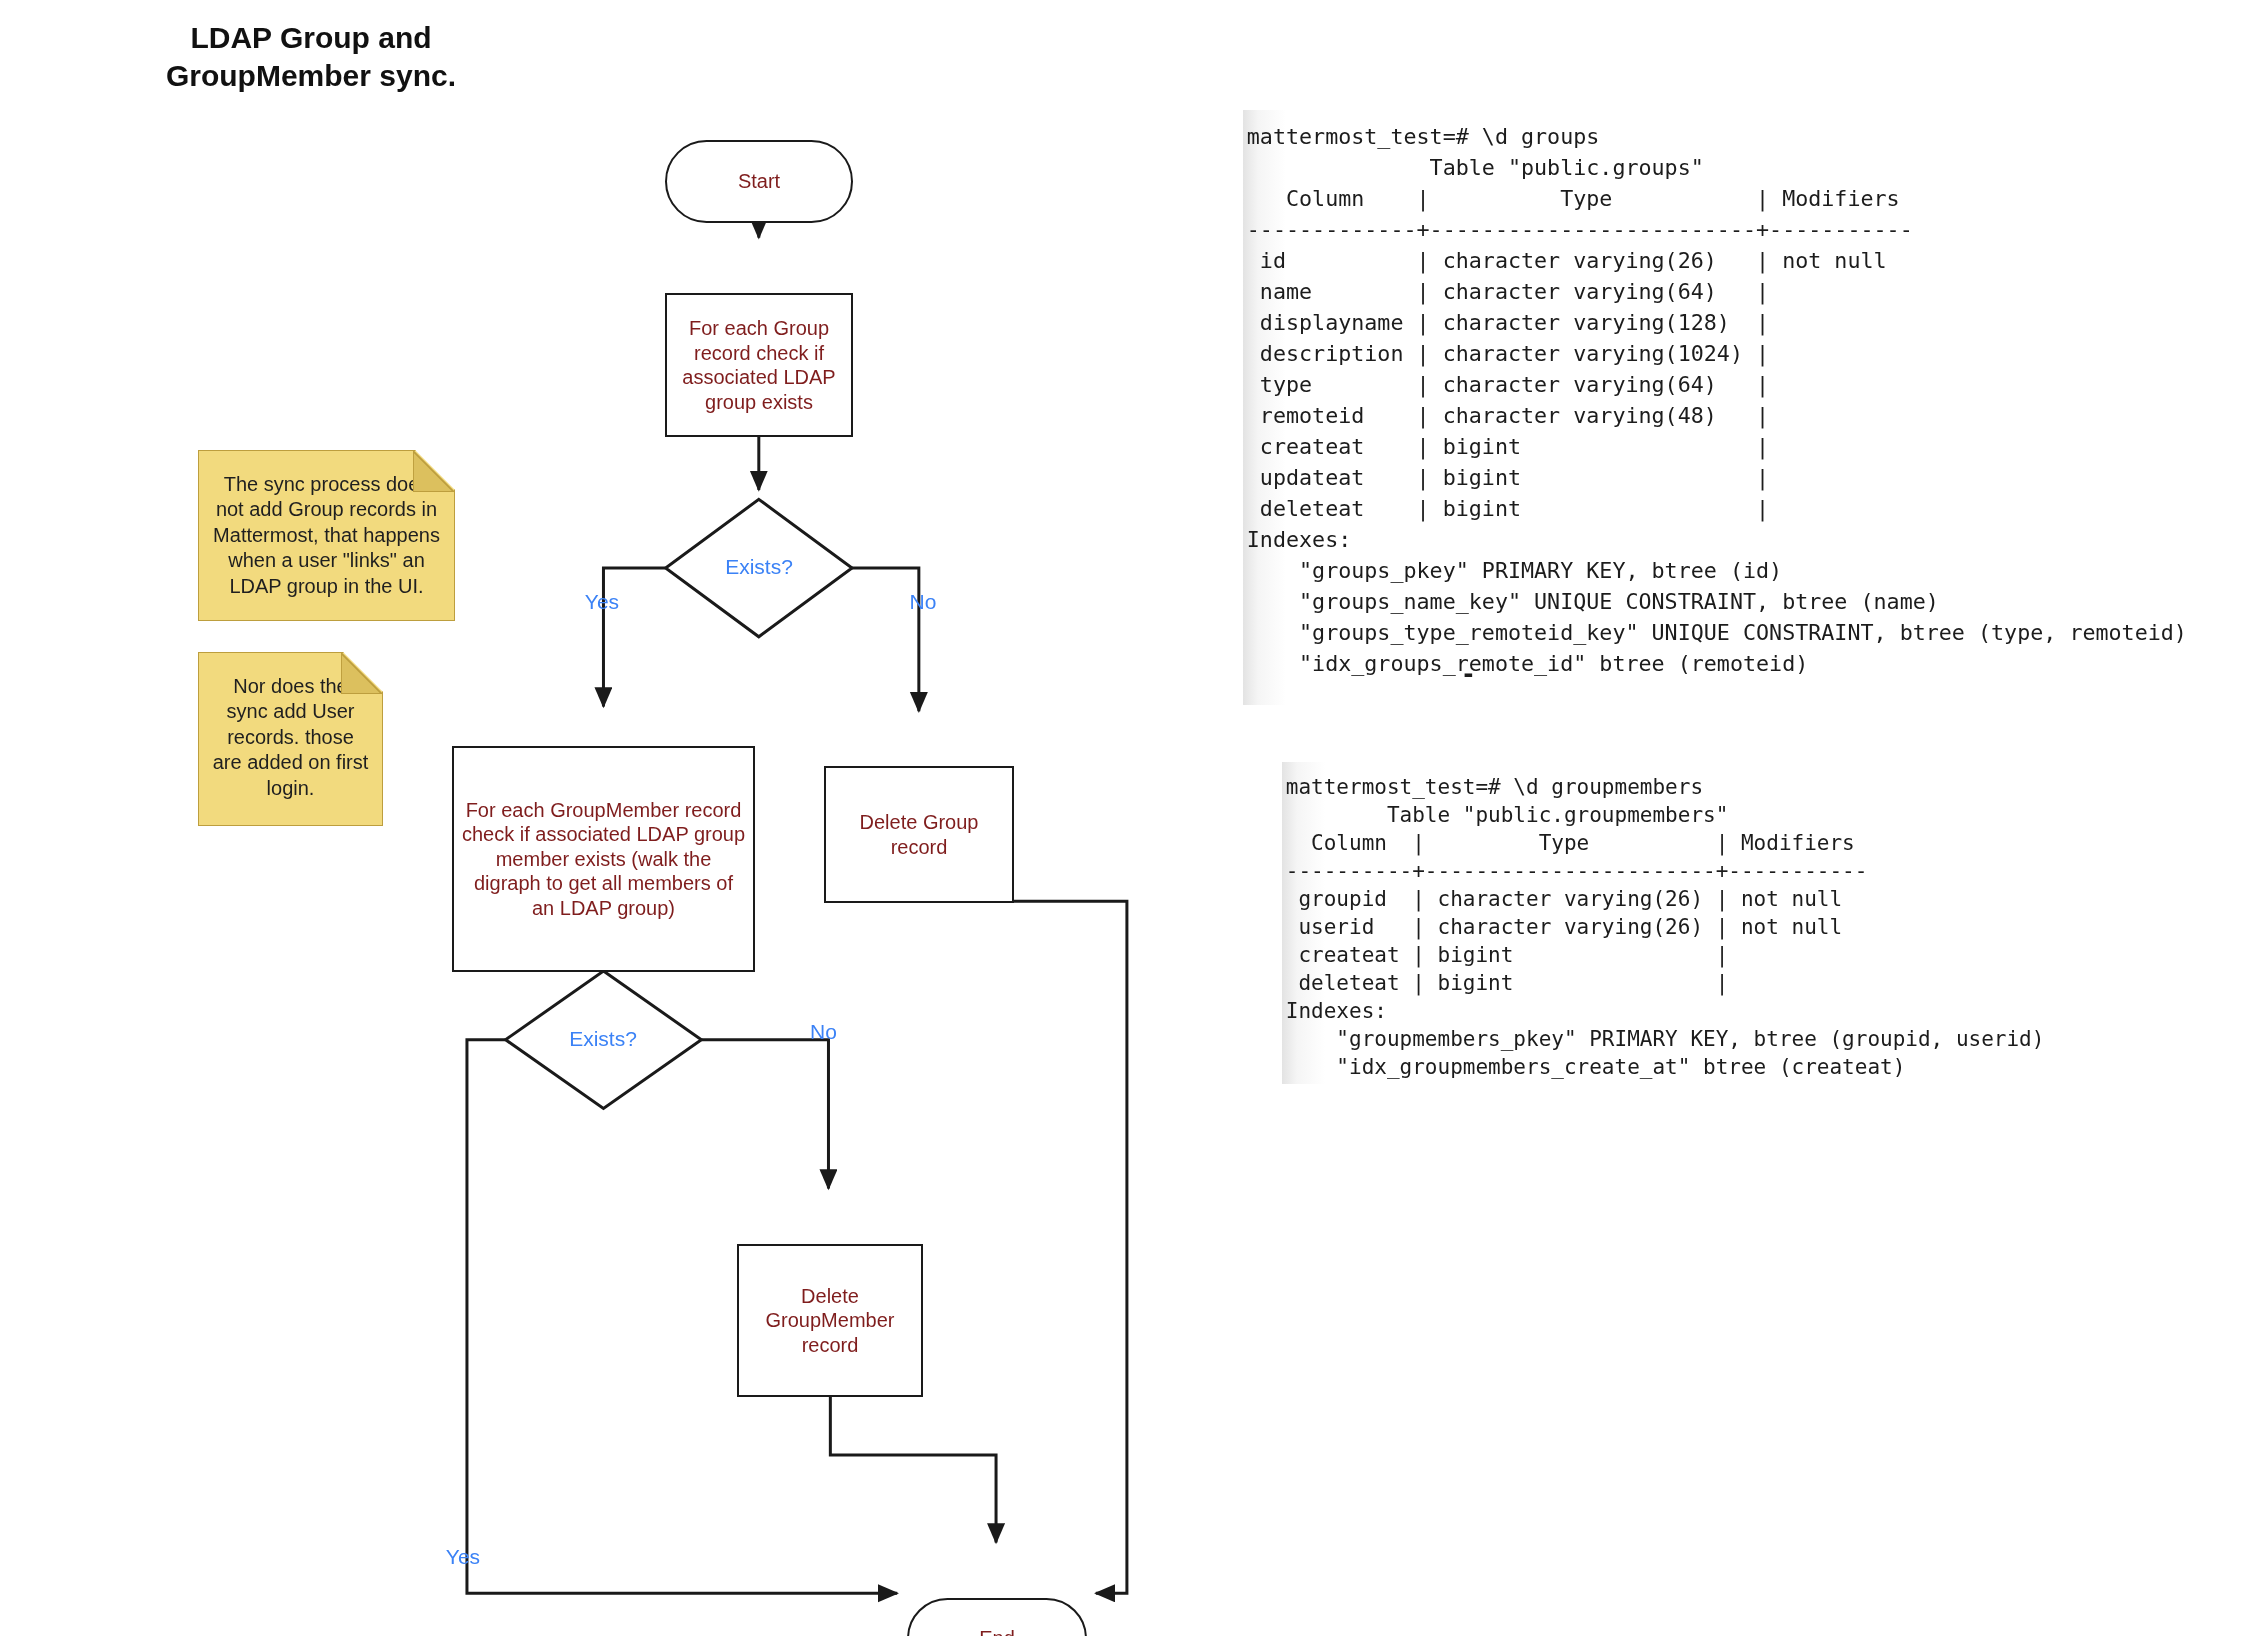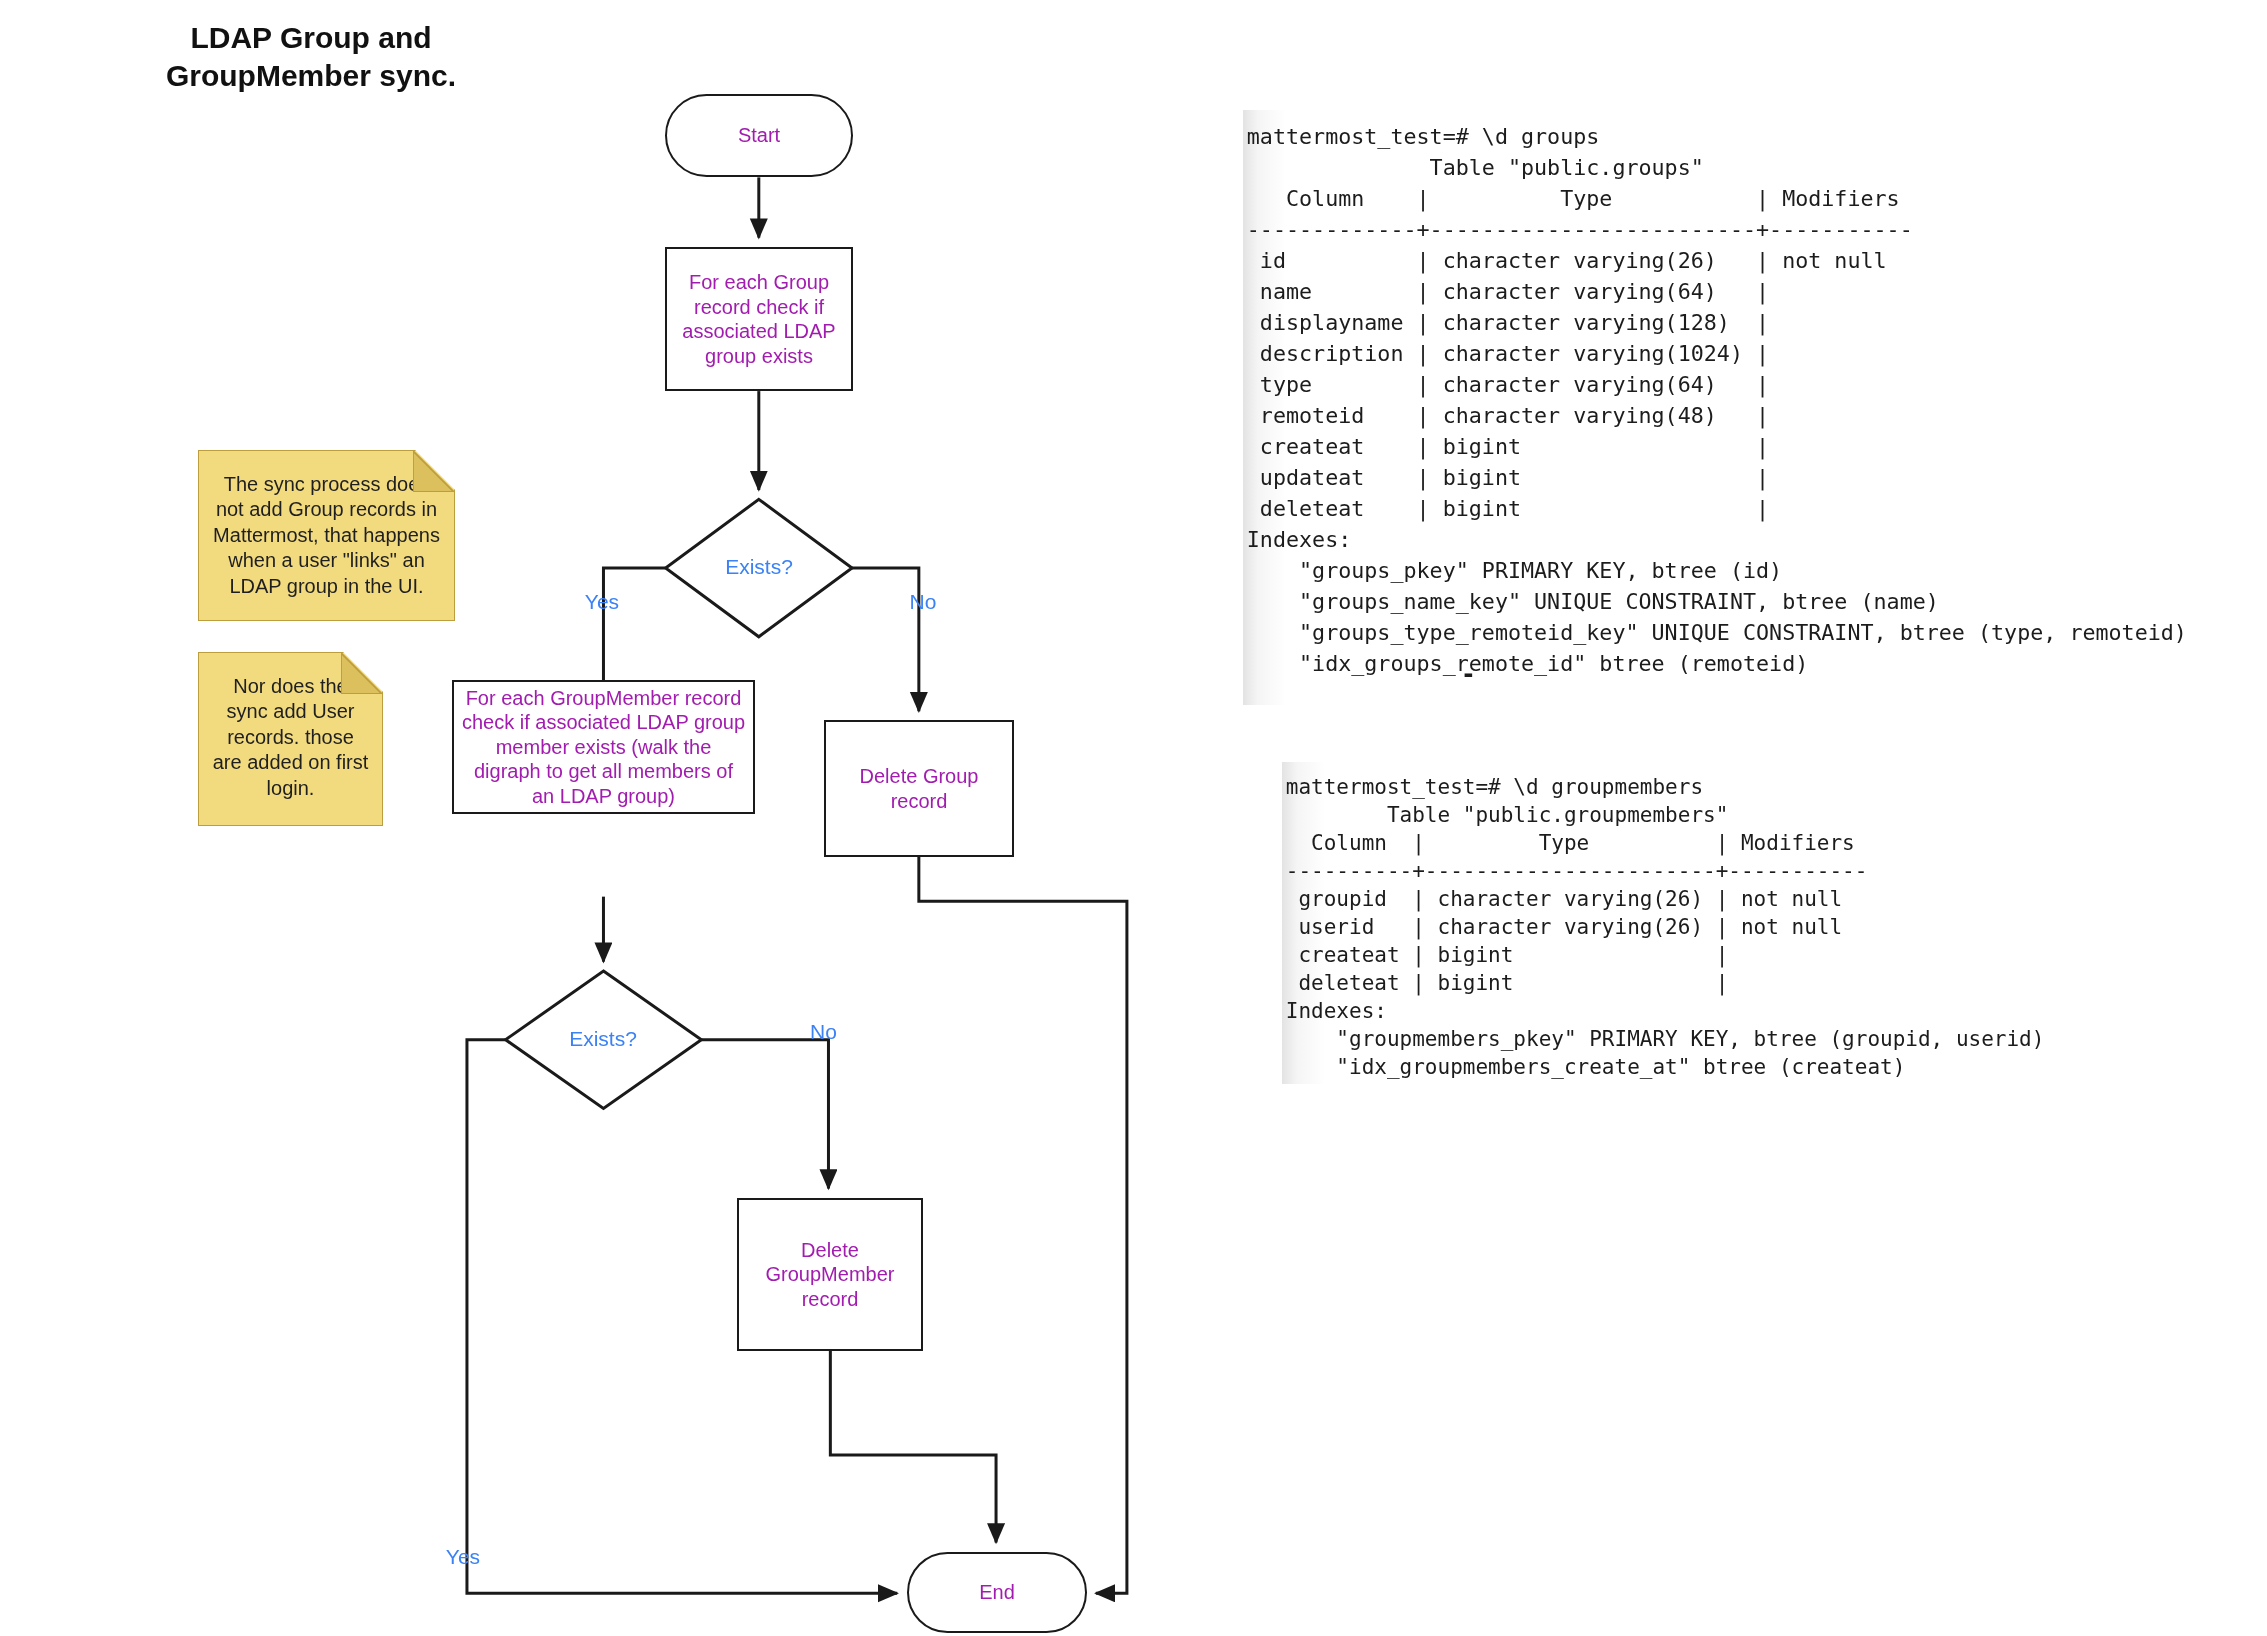--- a/index.html
+++ b/index.html
@@ -12,22 +12,23 @@
     position:absolute;left:132px;top:19px;width:358px;text-align:center;
     font-size:30px;font-weight:bold;line-height:38px;color:#111;
   }
   
   #flow-svg{position:absolute;left:0;top:0;z-index:1;}
   #flow-svg path,#flow-svg polygon{vector-effect:non-scaling-stroke;}
   
   .node{
     position:absolute;z-index:2;background:#ffffff;border:2.8px solid #1a1a1a;
     display:flex;align-items:center;justify-content:center;text-align:center;
-    font-size:20px;line-height:24.5px;color:#a21caf;box-sizing:border-box;
+    font-size:20px;line-height:24.5px;color:#7f1d1d;box-sizing:border-box;
     padding:5.6px 7.5px;
+    margin-top:46px;
   }
   .terminator{border-radius:43px;}
   .flow-label{
     position:absolute;z-index:3;font-size:21px;line-height:22.6px;color:#3b82f6;
     text-align:center;
   }
   
   .note{
     position:absolute;z-index:2;box-sizing:border-box;
     background:#f2da7e;border:1.9px solid #bd9e3e;
@@ -93,21 +94,21 @@
   </div>
 
   <div class="node" style="left:665px;top:247px;width:188px;height:144px;">
     <span>For each Group record check if associated LDAP group exists</span>
   </div>
 
   <div class="flow-label" style="left:698px;top:556px;width:122px;">Exists?</div>
   <div class="flow-label" style="left:574px;top:591px;width:56px;">Yes</div>
   <div class="flow-label" style="left:895px;top:591px;width:56px;">No</div>
 
-  <div class="node" style="left:452px;top:680px;width:303px;height:134px;">
+  <div class="node" style="left:452px;top:700px;width:303px;height:226px;">
     <span>For each GroupMember record check if associated LDAP group member exists (walk the digraph to get all members of an LDAP group)</span>
   </div>
 
   <div class="node" style="left:824px;top:720px;width:190px;height:137px;">
     <span>Delete Group record</span>
   </div>
 
   <div class="flow-label" style="left:542px;top:1028px;width:122px;">Exists?</div>
   <div class="flow-label" style="left:810px;top:1021px;width:53px;text-align:left;">No</div>
   <div class="flow-label" style="left:435px;top:1546px;width:56px;">Yes</div>

